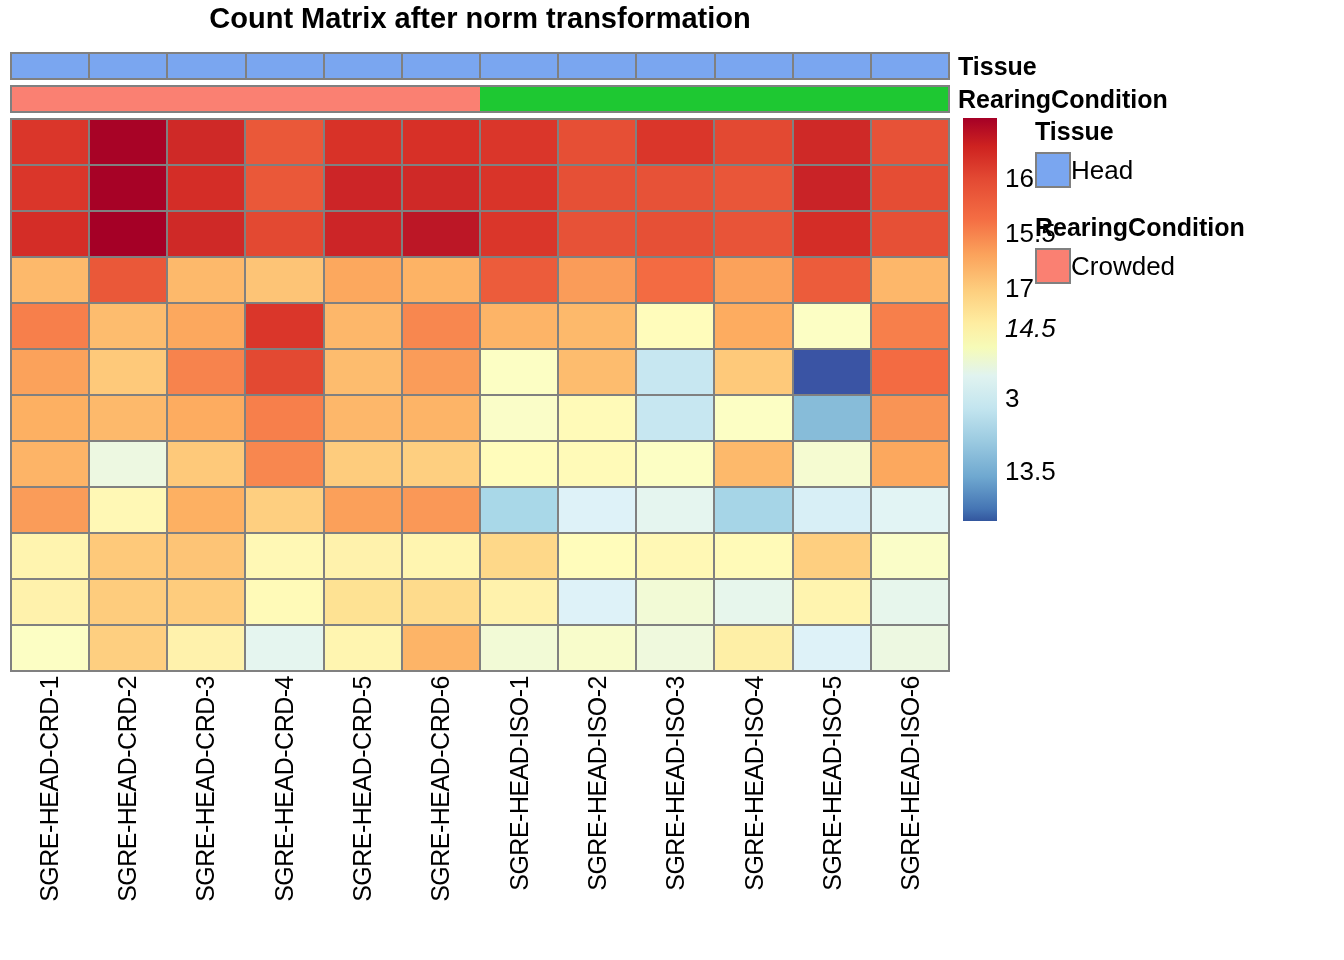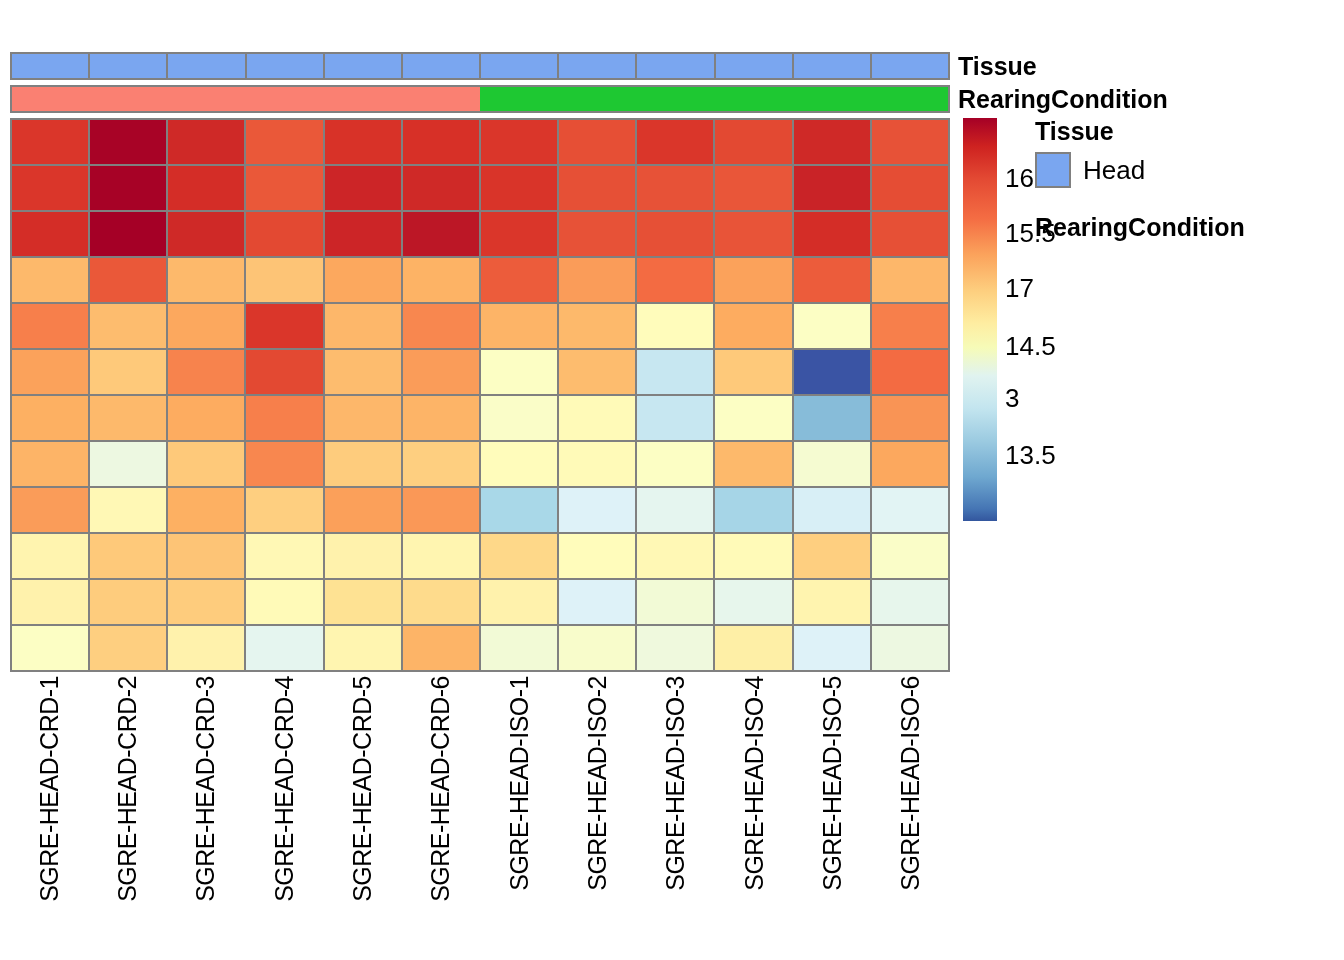--- a/index.html
+++ b/index.html
@@ -165,21 +165,20 @@
     white-space: nowrap;
   }
   .legend-swatch {
     width: 36px;
     height: 36px;
     box-sizing: border-box;
     border: 2px solid #808080;
     flex: 0 0 auto;
   }
   .legend-text {
-    margin-left: 12px;
     font-size: 26px;
     color: #000;
   }
   .legend-stack {
     position: absolute;
     display: flex;
     flex-direction: column;
   }
   .legend-stack .legend-row {
     display: flex;
@@ -187,20 +186,21 @@
   }
   .legend-stack .legend-swatch-top {
     border-bottom: none;
   }
 </style>
 </head>
 <body>
 
 <div id="root">
 
+  <div class="title">Count Matrix after norm transformation</div>
 
   <div class="anno-row" id="anno-tissue">
       <div class="anno-cell" title="Head" style="background: rgb(122, 166, 240);"></div>
       <div class="anno-cell" title="Head" style="background: rgb(122, 166, 240);"></div>
       <div class="anno-cell" title="Head" style="background: rgb(122, 166, 240);"></div>
       <div class="anno-cell" title="Head" style="background: rgb(122, 166, 240);"></div>
       <div class="anno-cell" title="Head" style="background: rgb(122, 166, 240);"></div>
       <div class="anno-cell" title="Head" style="background: rgb(122, 166, 240);"></div>
       <div class="anno-cell" title="Head" style="background: rgb(122, 166, 240);"></div>
       <div class="anno-cell" title="Head" style="background: rgb(122, 166, 240);"></div>
@@ -403,28 +403,32 @@
       </div>
     </div>
 
   <div id="colorbar-wrap">
     <div id="colorbar"></div>
   </div>
   <div id="colorbar-ticks">
       <div class="cb-tick" style="top: 178px;">16</div>
       <div class="cb-tick" style="top: 233px;">15.5</div>
       <div class="cb-tick" style="top: 288px;">17</div>
-      <div class="cb-tick" style="top: 346px;">14.5</div>
+      <div class="cb-tick" style="top: 328px; font-style: italic;">14.5</div>
       <div class="cb-tick" style="top: 398px;">3</div>
-      <div class="cb-tick" style="top: 455px;">13.5</div>
+      <div class="cb-tick" style="top: 471px;">13.5</div>
     </div>
 
   <div class="legend-title" id="legend-title-tissue" style="left:1035px; top:117px;">Tissue</div>
   <div class="legend-item" id="legend-item-head" style="left:1035px; top:152px;">
     <div class="legend-swatch" id="swatch-head" style="background: rgb(122, 166, 240);"></div>
     <div class="legend-text">Head</div>
   </div>
 
   <div class="legend-title" id="legend-title-rearing" style="left:1035px; top:213px;">RearingCondition</div>
   <div class="legend-stack" id="legend-stack-rearing" style="left:1035px; top:248px;">
+    <div class="legend-row">
+      <div class="legend-swatch" id="swatch-crowded" style="background: rgb(250, 128, 114);"></div>
+      <div class="legend-text">Crowded</div>
+    </div>
   </div>
 
 </div>
 
 </body></html>

